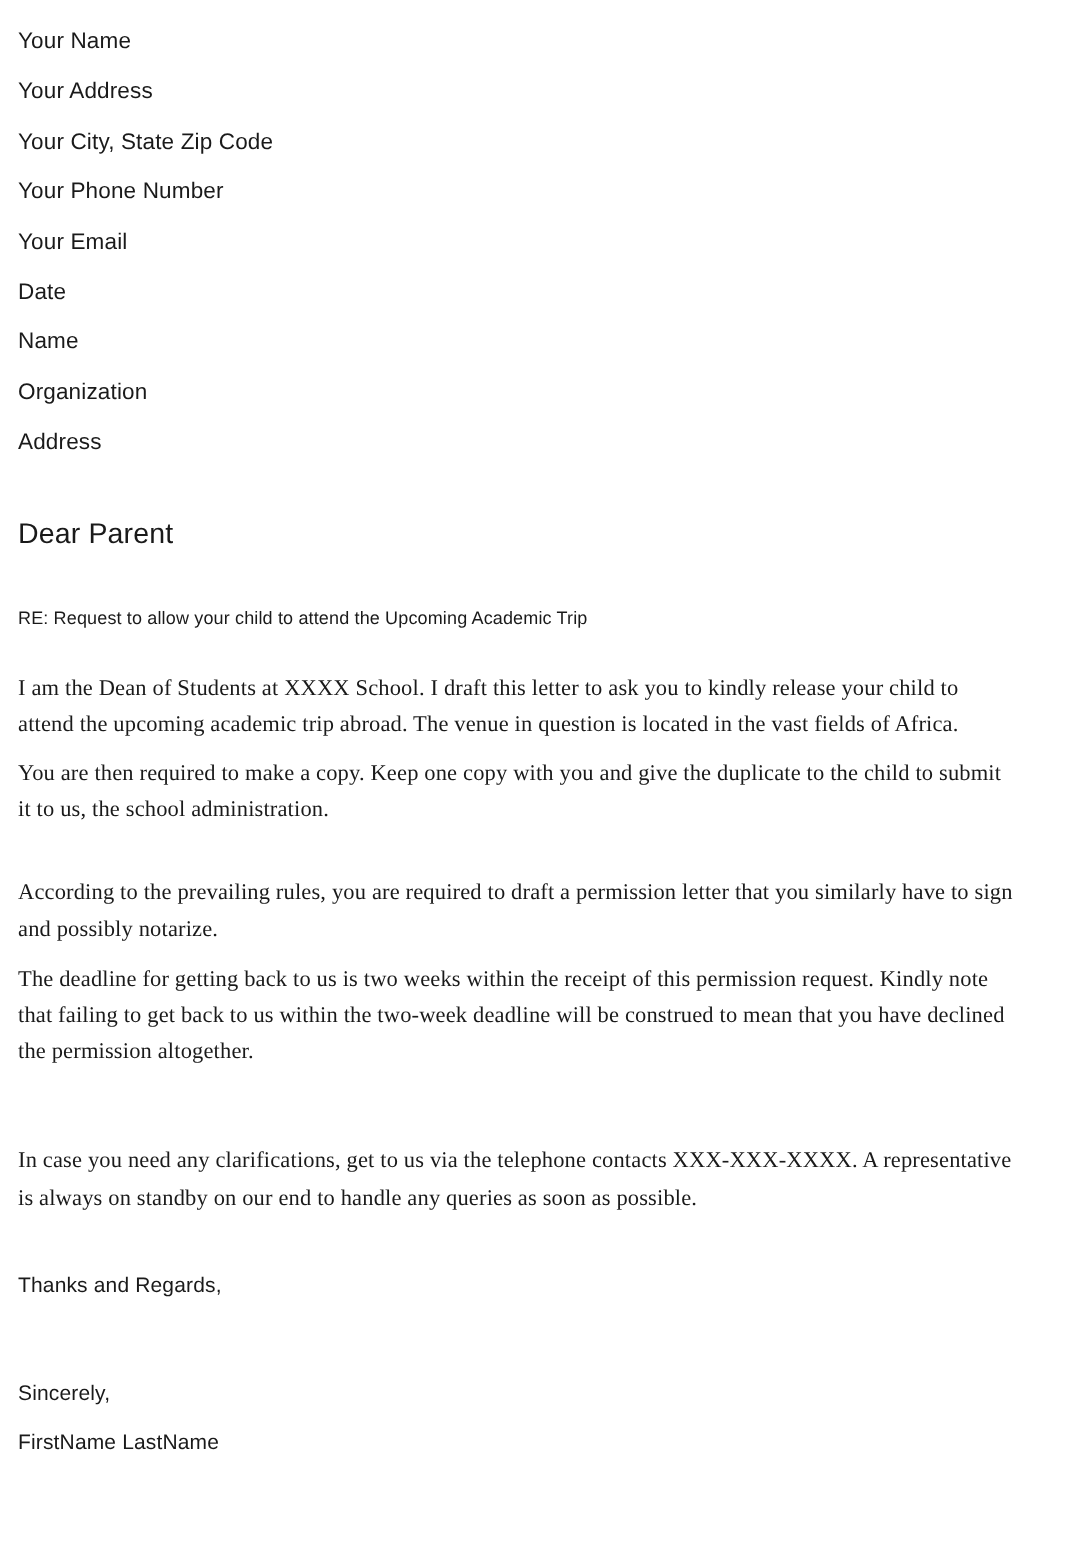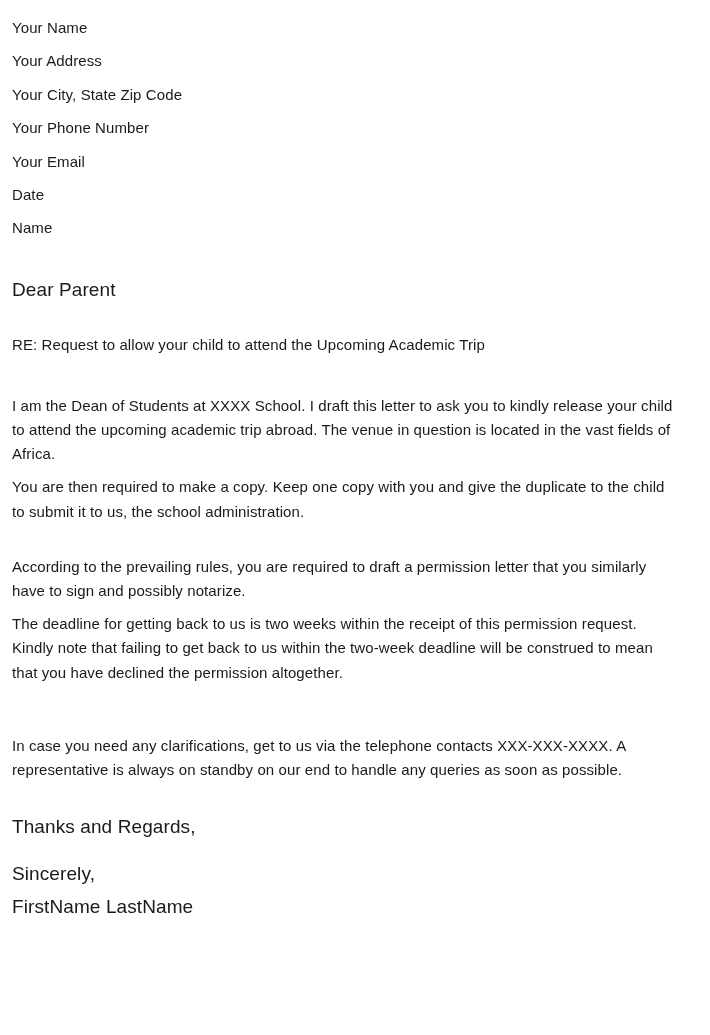--- a/index.html
+++ b/index.html
@@ -41,64 +41,67 @@
   }
 
   
   .salutation {
     font-size: 19px;
     line-height: 20px;
     margin-top: 35px;
     letter-spacing: 0.1px;
   }
   .subject {
-    font-size: 15px;
+    font-size: 12px;
     line-height: 20px;
     margin-top: 35px;
     letter-spacing: 0.1px;
   }
 
   
   .body-block {
-    margin-top: 39px;
+    margin-top: 25px;
+    font-family: Liberation Serif, serif;
   }
   .para {
     font-size: 15px;
     line-height: 24.2px;
     letter-spacing: 0.1px;
     text-align: left;
     margin: 0;
   }
   .para.gap-lg { margin-top: 31px; }
   .para.gap-sm { margin-top: 9px; }
   .para.gap-xl { margin-top: 49px; }
 
   
   .closing-line {
-    font-size: 19px;
+    font-size: 14px;
     line-height: 20px;
     letter-spacing: 0.1px;
   }
   .closing-line.gap-thanks { margin-top: 35px; }
-  .closing-line.gap-sincerely { margin-top: 27px; }
+  .closing-line.gap-sincerely { margin-top: 52px; }
   .closing-line.gap-name { margin-top: 13px; }
 </style>
 </head>
 <body>
 
 <div class="page">
 
   <div class="letterhead">
     <div class="head-line">Your Name</div>
     <div class="head-line">Your Address</div>
     <div class="head-line">Your City, State Zip Code</div>
     <div class="head-line">Your Phone Number</div>
     <div class="head-line">Your Email</div>
     <div class="head-line">Date</div>
     <div class="head-line">Name</div>
+    <div class="head-line">Organization</div>
+    <div class="head-line">Address</div>
   </div>
 
   <div class="salutation">Dear Parent</div>
 
   <div class="subject">RE: Request to allow your child to attend the Upcoming Academic Trip</div>
 
   <div class="body-block">
     <p class="para">I am the Dean of Students at XXXX School. I draft this letter to ask you to kindly release your child to attend the upcoming academic trip abroad. The venue in question is located in the vast fields of Africa.</p>
     <p class="para gap-sm">You are then required to make a copy. Keep one copy with you and give the duplicate to the child to submit it to us, the school administration.</p>
     <p class="para gap-lg">According to the prevailing rules, you are required to draft a permission letter that you similarly have to sign and possibly notarize.</p>

